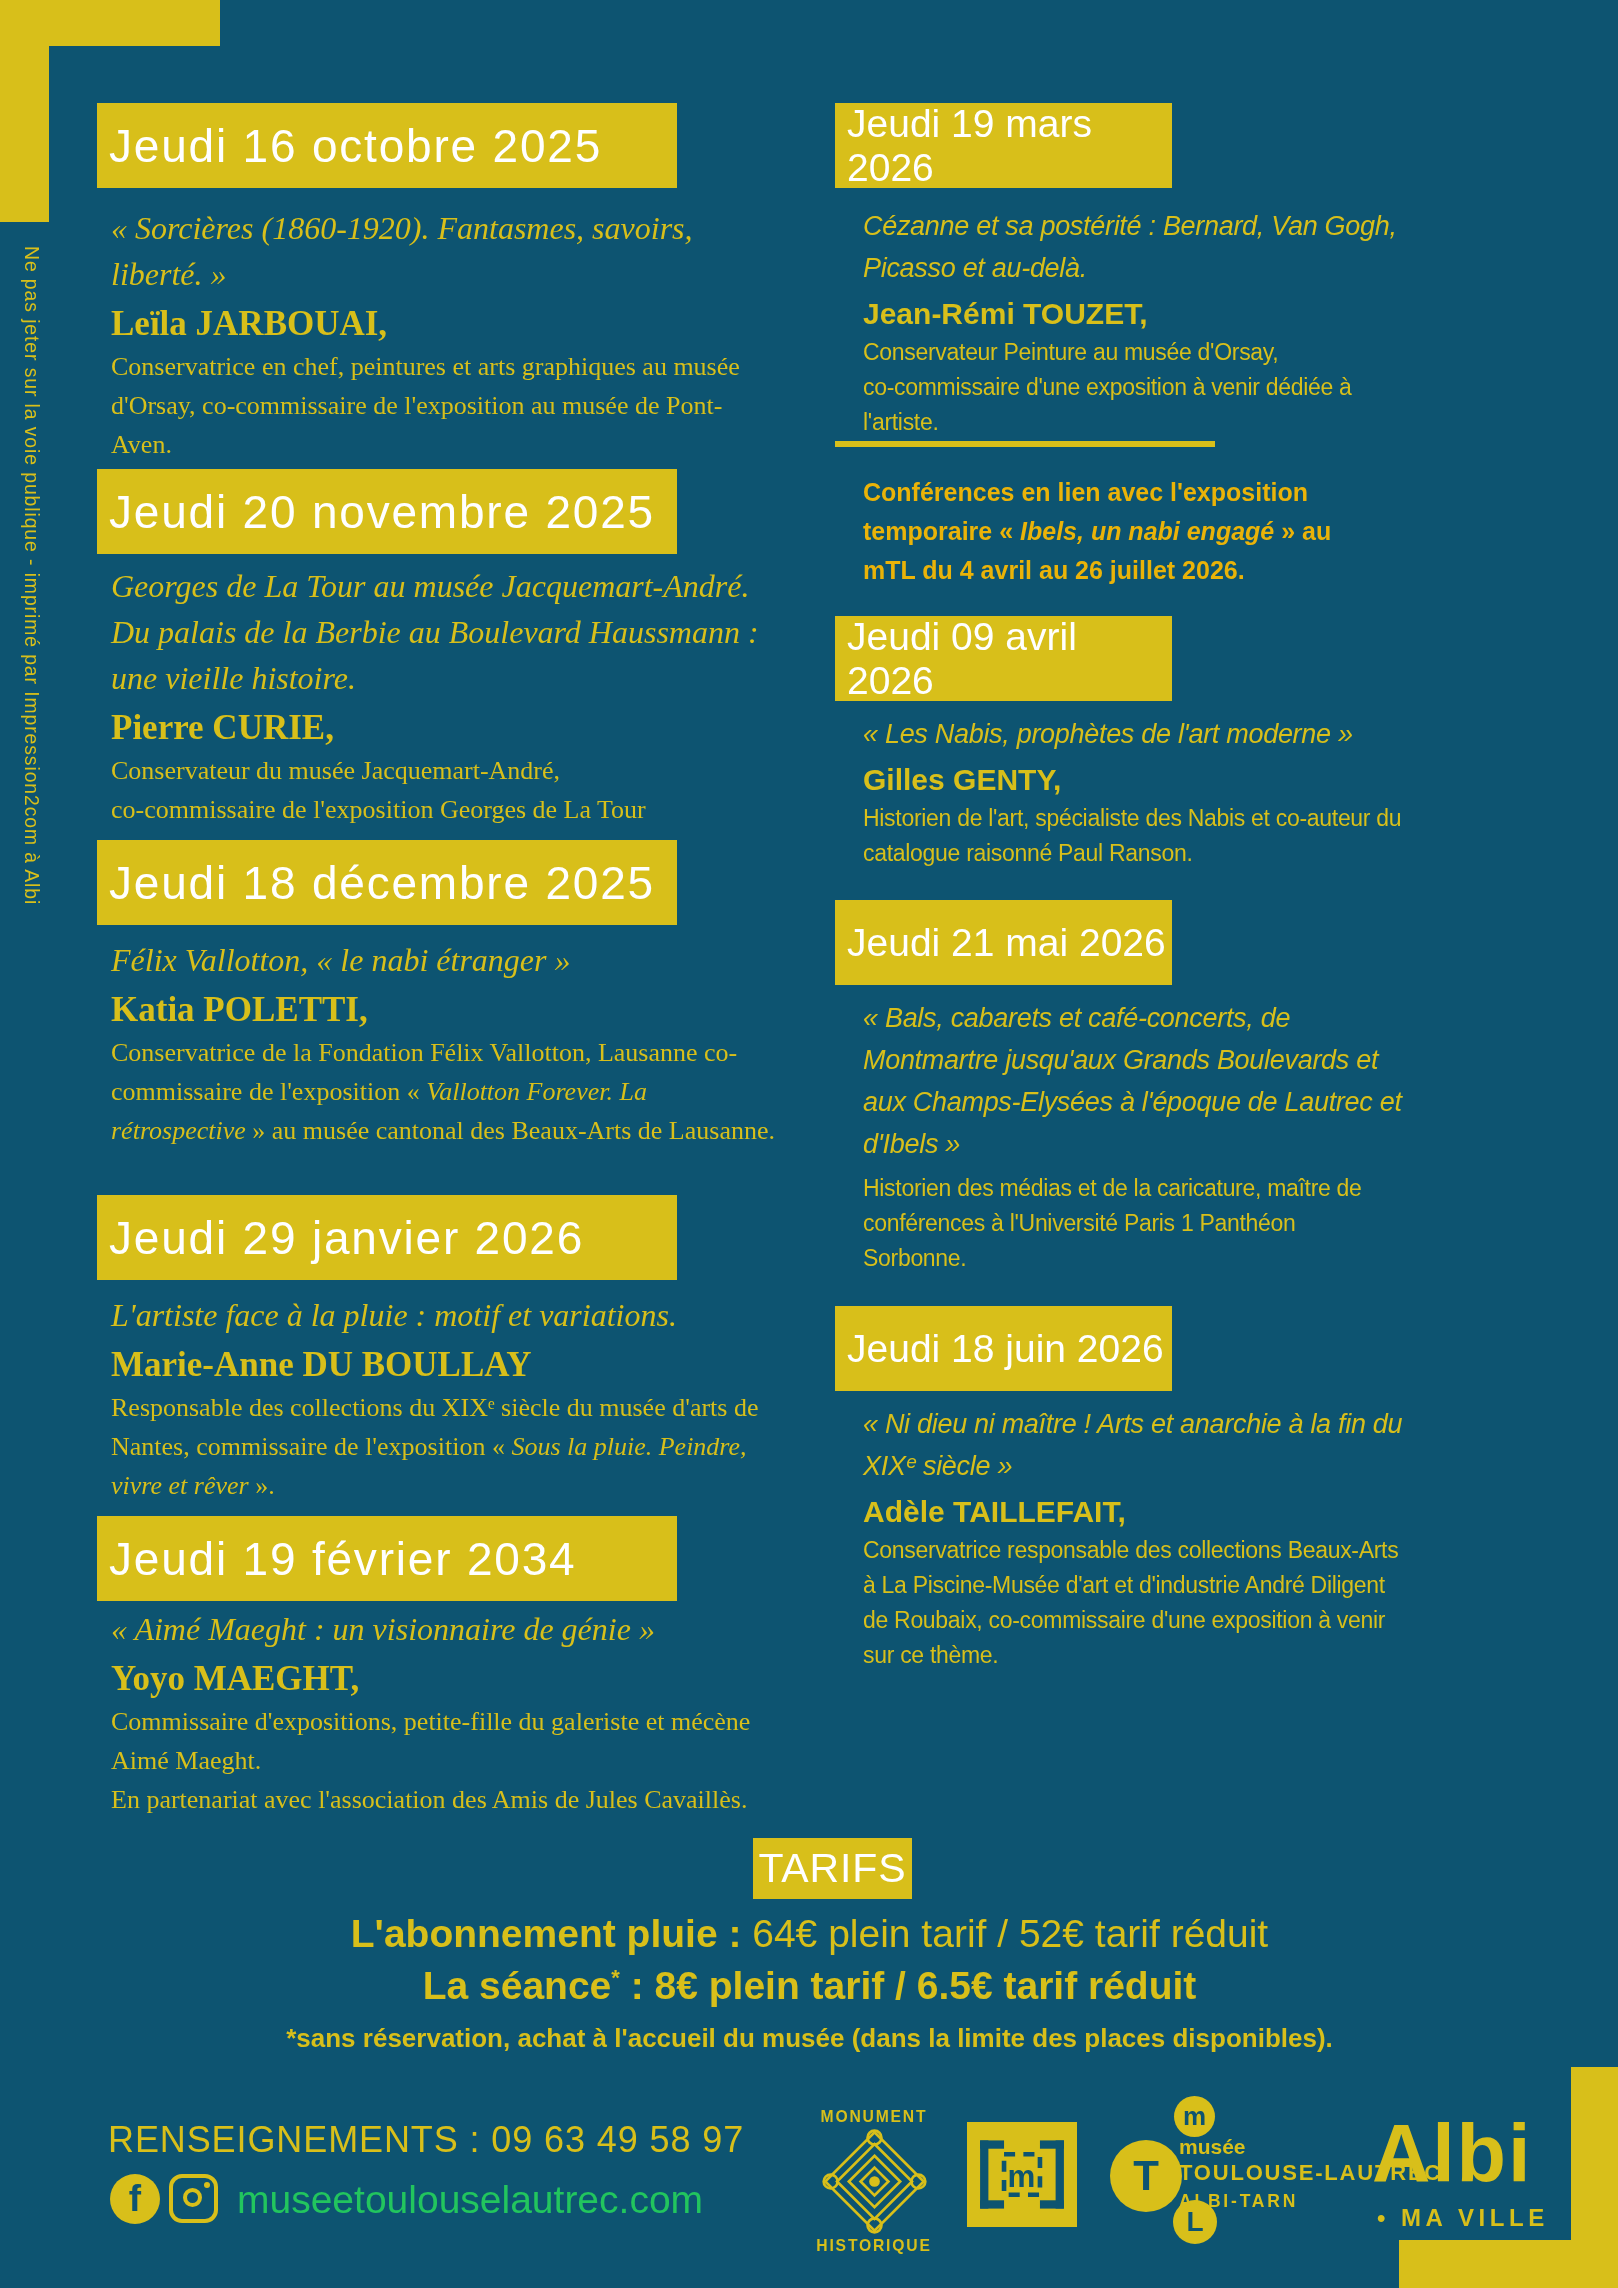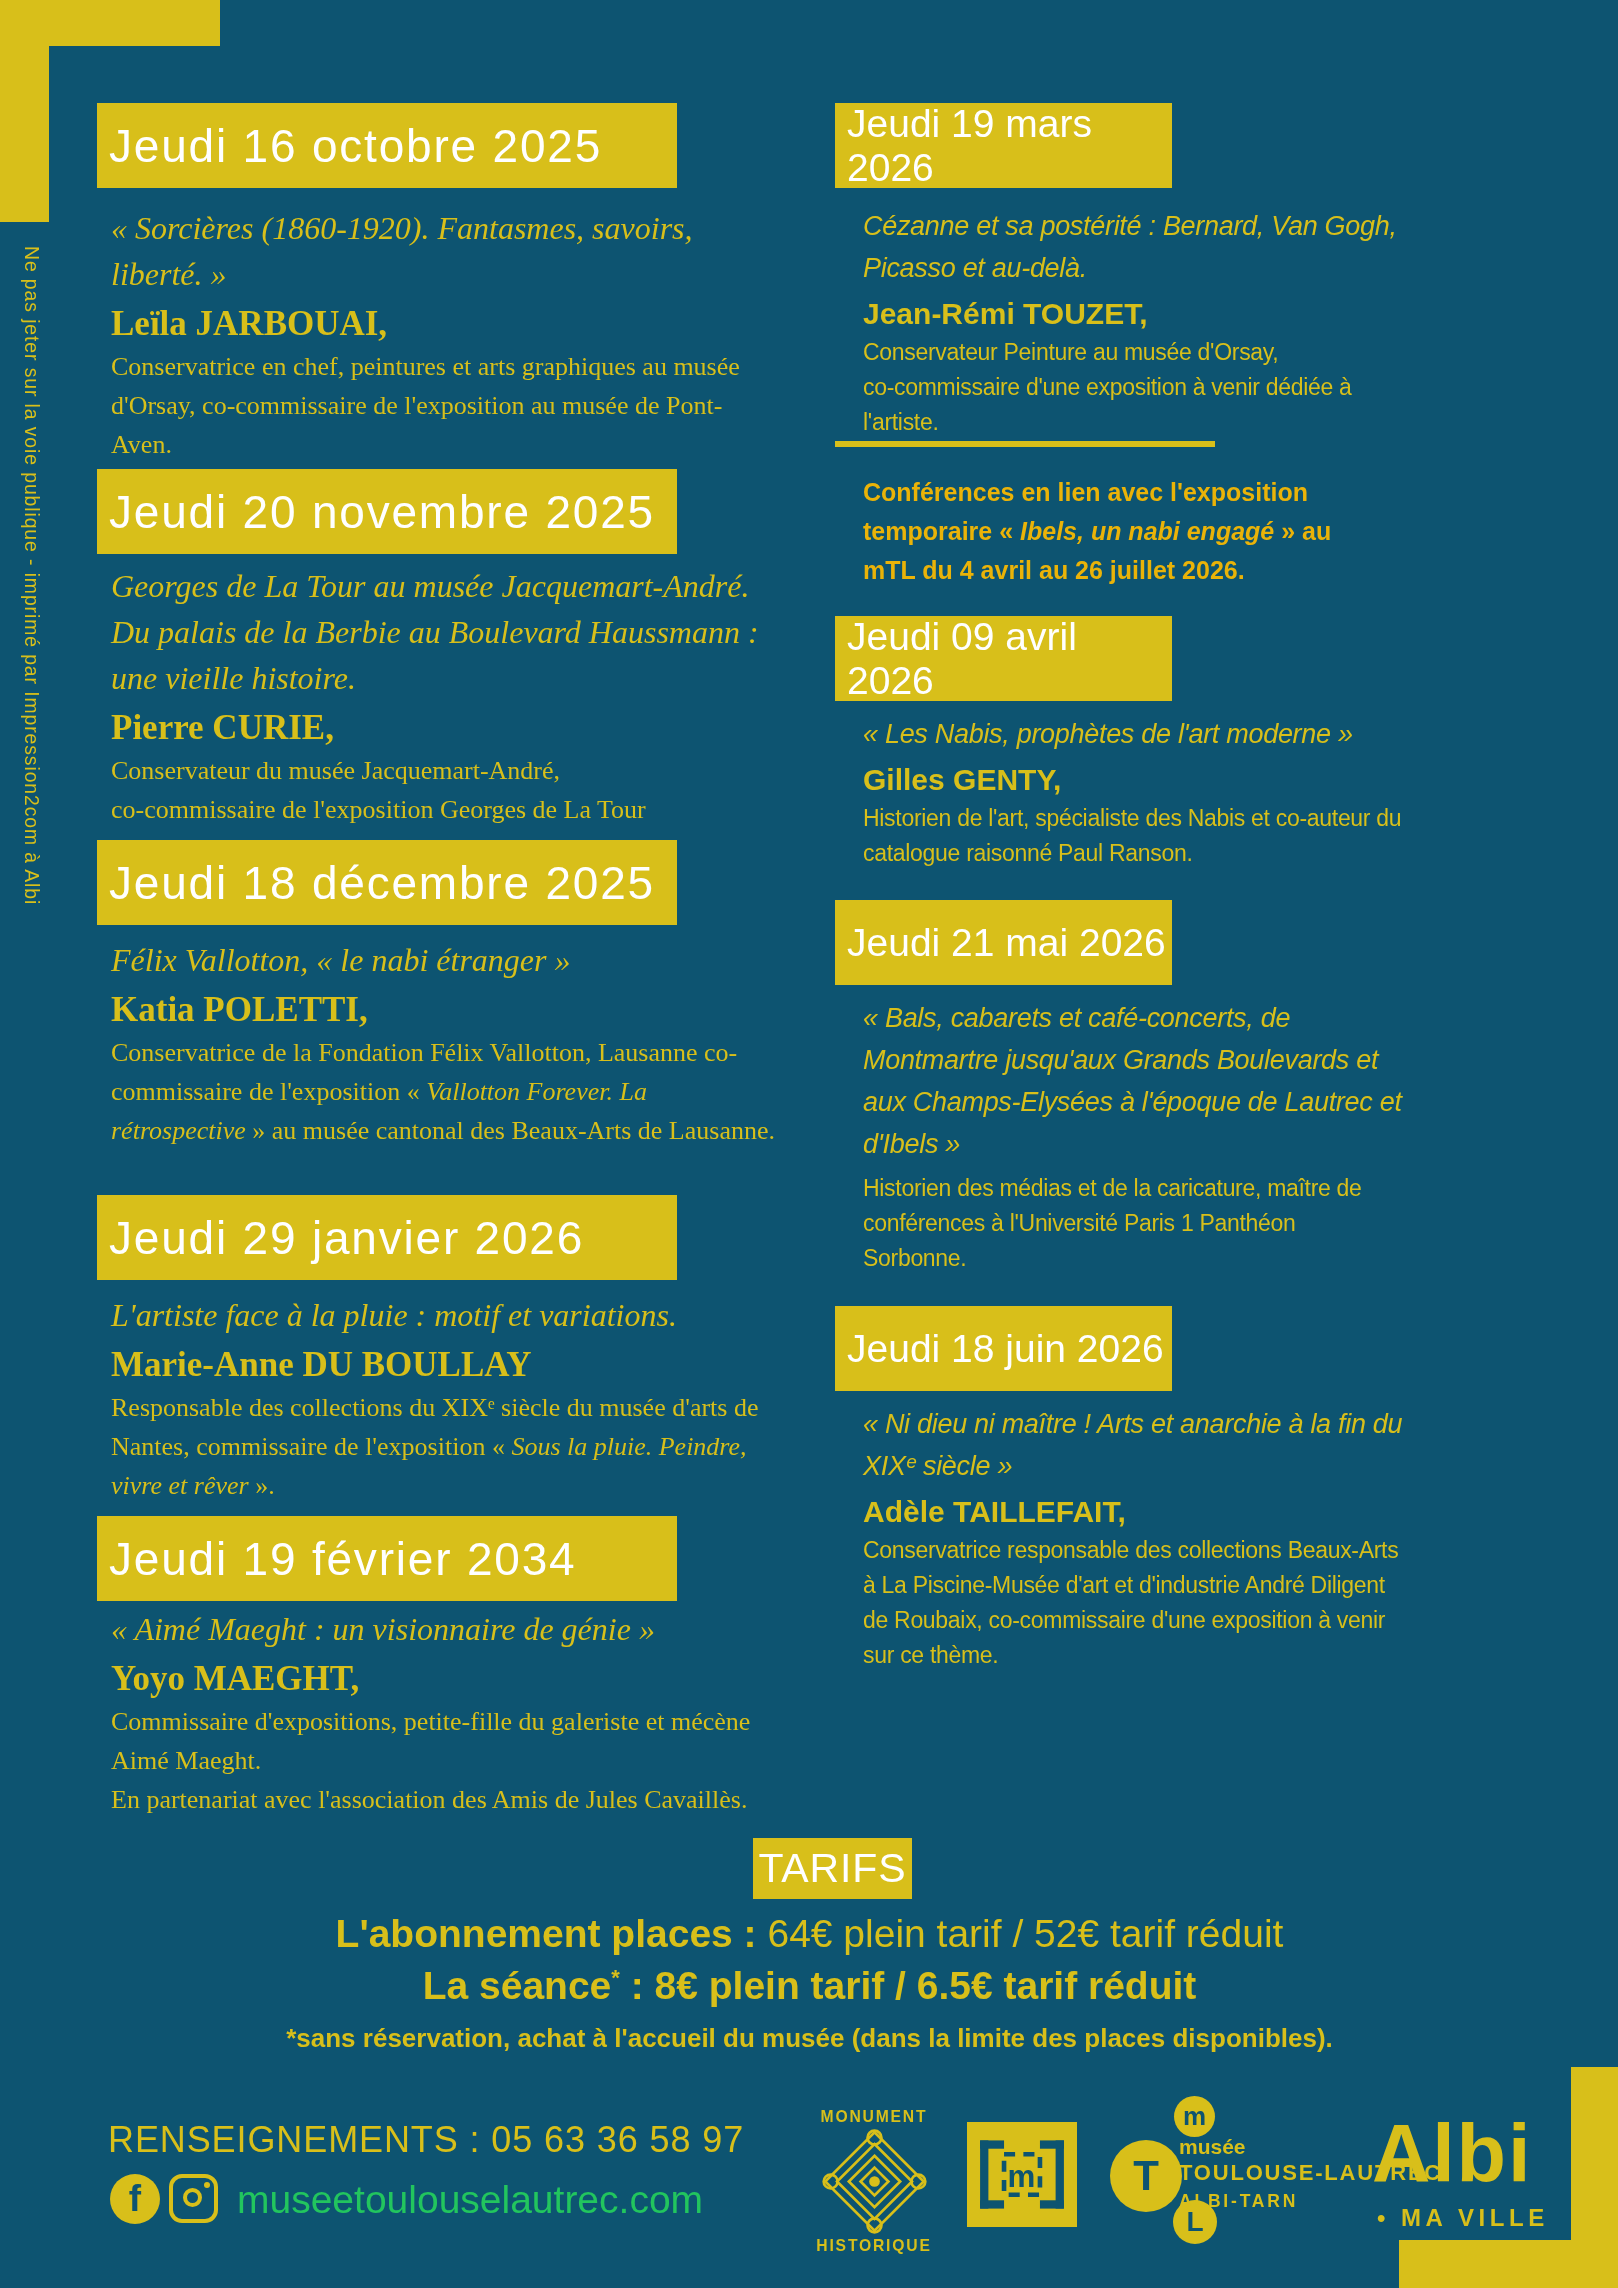--- a/index.html
+++ b/index.html
@@ -188,28 +188,28 @@
     <div class="speaker">Adèle TAILLEFAIT,</div>
     <div class="desc">
       <span>Conservatrice responsable des collections Beaux-Arts à La Piscine-Musée d'art et d'industrie André Diligent de Roubaix, co-commissaire d'une exposition à venir sur ce thème.</span>
     </div>
   </div>
 
   <div class="tarifs-box">
     <span>TARIFS</span>
     </div>
   <div class="price-line" style="top:1912px">
-    <span class="lbl">L'abonnement places :</span><span> 64€ plein tarif / 52€ tarif réduit</span>
+    <span class="lbl">L'abonnement pluie :</span><span> 64€ plein tarif / 52€ tarif réduit</span>
   </div>
   <div class="price-line" style="top:1964px">
     <span class="lbl">La séance</span><span class="star">*</span><span class="lbl"> : 8€ plein tarif / 6.5€ tarif réduit</span>
   </div>
   <div class="price-note">*sans réservation, achat à l'accueil du musée (dans la limite des places disponibles).</div>
 
-  <div class="contact-info">RENSEIGNEMENTS : 05 63 36 58 97</div>
+  <div class="contact-info">RENSEIGNEMENTS : 09 63 49 58 97</div>
   <div class="fb">f</div>
   <div class="ig">
     <div class="lens"></div>
     <div class="dot"></div>
   </div>
   <div class="site">museetoulouselautrec.com</div>
 
   <div class="mh">
     <div class="mh-txt">MONUMENT</div>
     <svg width="111" height="107" viewBox="0 0 100 100" style="margin:1.8px auto;display:block;">

